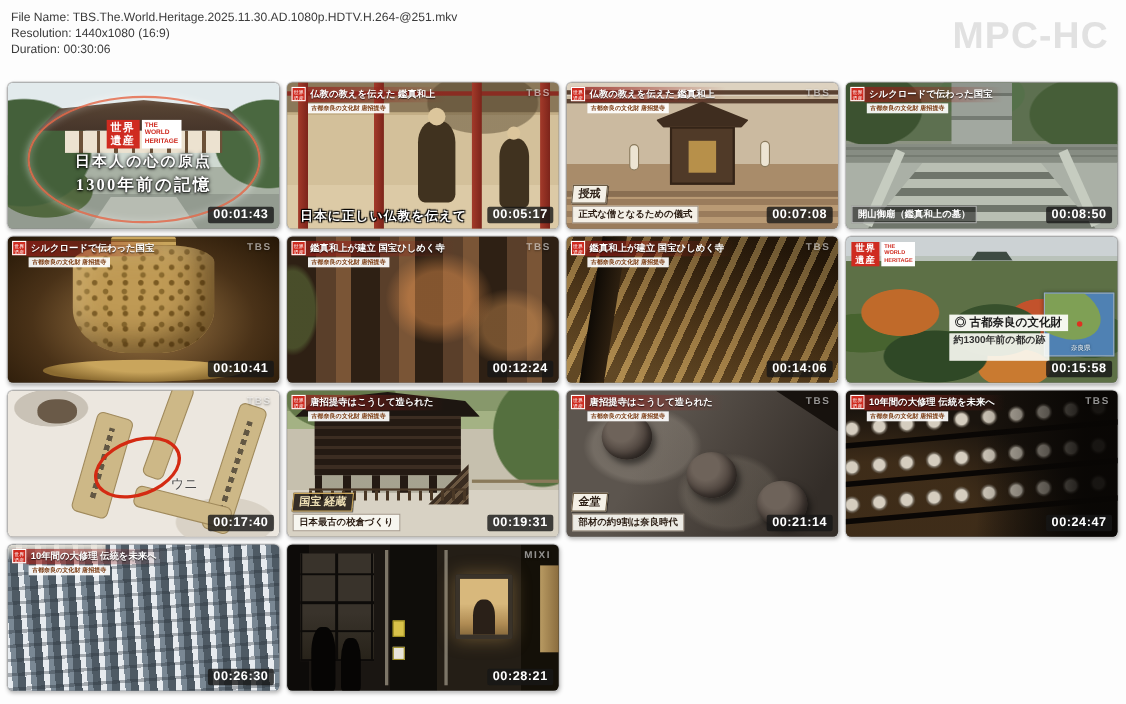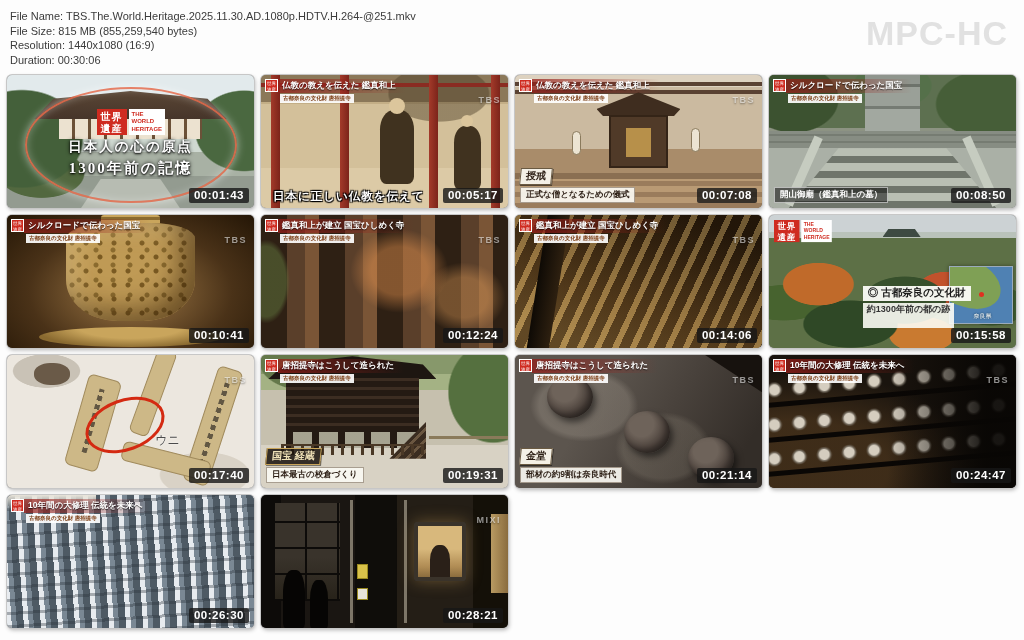--- a/index.html
+++ b/index.html
@@ -18,21 +18,21 @@
     box-shadow:0 0 0 1px #c7c7c7, 1px 2px 4px rgba(0,0,0,.3); }
   .scene { position:absolute; inset:0; }
   .abs { position:absolute; }
 
   
   .ts { position:absolute; right:5px; bottom:5px; display:flex; align-items:flex-start; gap:3px; z-index:9; }
   .ts .box { background:rgba(22,22,22,.8); color:#fff; font-weight:bold; font-size:11.5px;
     padding:1px 5px 2px; border-radius:2px; letter-spacing:.5px; }
   .ts .box.red-ring { box-shadow:0 0 0 1px rgba(220,60,40,.9); }
   .ts-prefix { color:#e8362a; font-weight:bold; font-size:11px; text-shadow:0 0 2px rgba(255,255,255,.6); }
-  .wm { position:absolute; top:20px; right:7px; color:rgba(255,255,255,.55); font-weight:bold;
+  .wm { position:absolute; top:4px; right:7px; color:rgba(255,255,255,.55); font-weight:bold;
     font-size:9px; letter-spacing:1.5px; text-shadow:0 1px 2px rgba(0,0,0,.4); z-index:9; }
   .banner { position:absolute; top:4px; left:4px; display:flex; flex-direction:column; z-index:8; }
   .banner-row { display:flex; align-items:flex-start; }
   .mini-badge { width:13px; height:13px; background:#cf2b20; color:#fff; font-size:4.5px;
     line-height:1.25; text-align:center; overflow:hidden; border:1px solid #fff; padding-top:1px; }
   .banner-title { color:#fff; font-weight:bold; font-size:8.5px; padding:1px 10px 1px 4px;
     align-self:center; white-space:nowrap; text-shadow:0 1px 1px rgba(0,0,0,.7);
     background:linear-gradient(90deg, rgba(150,30,25,.75), rgba(150,30,25,0)); }
   .banner-sub { margin-left:15px; margin-top:1px; background:rgba(255,255,255,.92); color:#7a3a10;
     font-weight:bold; font-size:5.5px; padding:1px 3px; white-space:nowrap; align-self:flex-start; }
@@ -272,21 +272,20 @@
   .lit-sil { position:absolute; left:28%; bottom:0; width:44%; height:62%; background:#2a2018;
     border-radius:45% 45% 0 0; }
   .lit-right { right:0; top:14%; width:7%; height:60%; background:linear-gradient(90deg,#b89a62,#8a6c3e); }
   .poster { position:absolute; background:#d9c24a; border:1px solid #9a8a20; }
 </style>
 </head>
 <body>
 
 <div class="hdr">
   <div>File Name: TBS.The.World.Heritage.2025.11.30.AD.1080p.HDTV.H.264-@251.mkv</div>
-  <div>File Size: 815 MB (855,259,540 bytes)</div>
   <div>Resolution: 1440x1080 (16:9)</div>
   <div>Duration: 00:30:06</div>
 </div>
 <div class="mpc">MPC-HC</div>
 
 <div class="grid">
 
   <div class="thumb">
     <div class="scene s1">
       <div class="abs s1-roof"></div>

